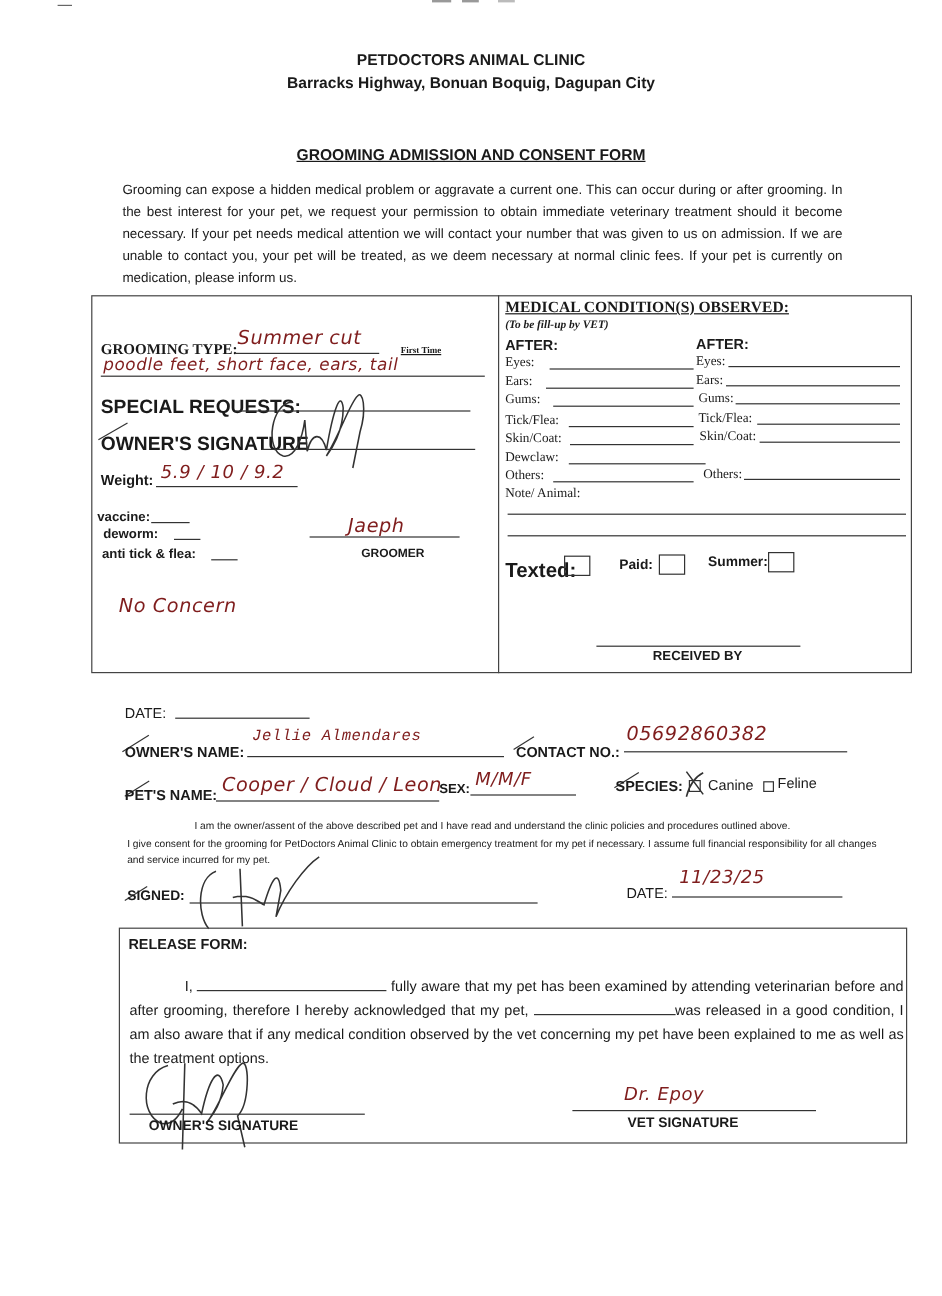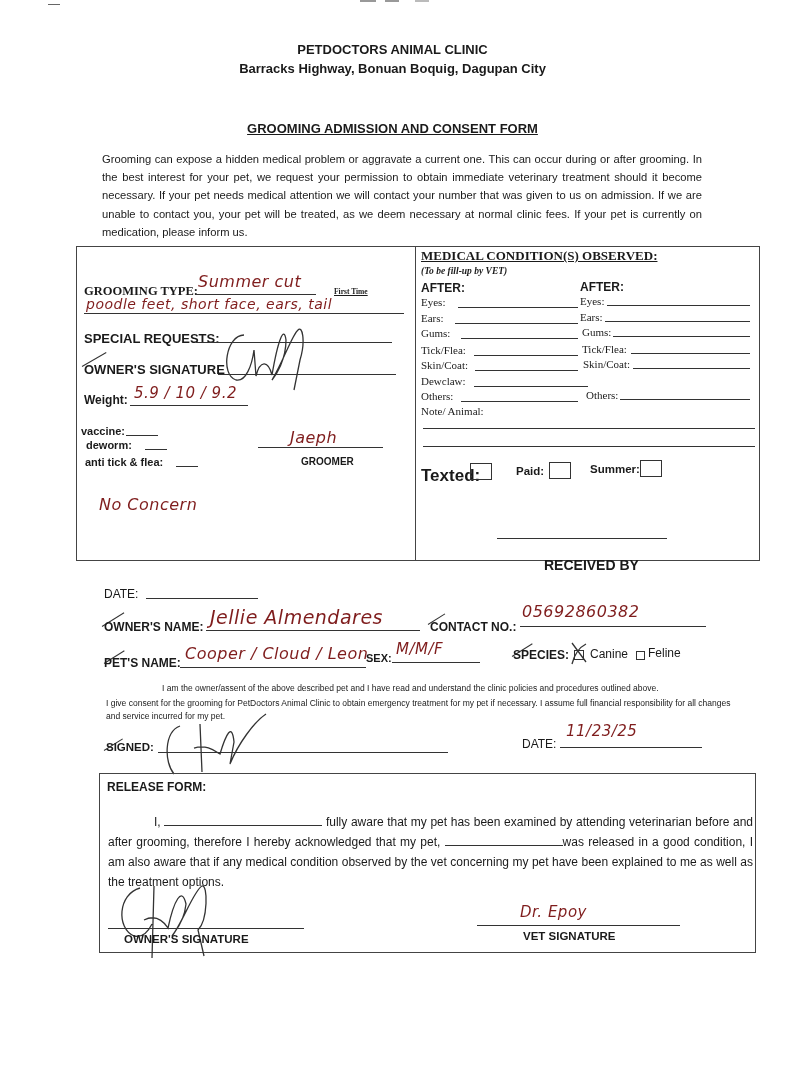--- a/index.html
+++ b/index.html
@@ -19,21 +19,21 @@
   #clinic-address { left: 0; width: 785px; top: 61px; text-align: center; font-size: 13px; font-weight: bold; }
   #form-title { left: 0; width: 785px; top: 121px; text-align: center; font-size: 13px; font-weight: bold; }
   #form-title span { text-decoration: underline; }
   #intro { left: 102px; top: 150px; width: 600px; font-size: 11.2px; line-height: 18.2px; text-align: justify; }
 
   
   #top-box { left: 76px; top: 246px; width: 684px; height: 315px; border: 1.5px solid #444; box-sizing: border-box; }
   #top-divider { left: 415px; top: 246px; width: 0; height: 315px; border-left: 1.5px solid #444; }
 
   .lbl-serif-bold { font-family: "Liberation Serif", serif; font-weight: bold; font-size: 12.5px; }
-  .lbl-sans-bold { font-family: "Liberation Sans", sans-serif; font-weight: bold; font-size: 13px; }
+  .lbl-sans-bold { font-family: "Liberation Sans", sans-serif; font-weight: bold; font-size: 16px; }
   .med-row { font-family: "Liberation Serif", serif; font-size: 11px; }
   .checkbox-sq { position: absolute; width: 22px; height: 17px; border: 1px solid #333; box-sizing: border-box; }
 
   .strike { position: absolute; border-top: 1px solid #333; transform-origin: left center; }
 
   
   #release-box { left: 99px; top: 773px; width: 657px; height: 180px; border: 1.5px solid #444; box-sizing: border-box; }
   #release-text { left: 108px; top: 812px; width: 645px; font-size: 12px; line-height: 20px; text-align: justify; }
   .sig-svg path { fill: none; stroke: #333; stroke-width: 1.3; }
 </style>
@@ -126,28 +126,28 @@
 <div class="line" style="left:423px;top:446px;width:332px;"></div>
 
 <div class="abs sans bold" style="left:421px;top:466px;font-size:17px;">Texted:</div>
 <div class="checkbox-sq" style="left:470px;top:463px;"></div>
 <div class="abs sans bold" style="left:516px;top:465px;font-size:11.5px;">Paid:</div>
 <div class="checkbox-sq" style="left:549px;top:462px;"></div>
 <div class="abs sans bold" style="left:590px;top:463px;font-size:11.5px;">Summer:</div>
 <div class="checkbox-sq" style="left:640px;top:460px;"></div>
 
 <div class="line" style="left:497px;top:538px;width:170px;"></div>
-<div class="abs sans bold" style="left:544px;top:557px;font-size:14px;text-align:right;">RECEIVED BY</div>
+<div class="abs sans bold" style="left:544px;top:541px;font-size:11px;text-align:right;">RECEIVED BY</div>
 
 <div class="abs sans" style="left:104px;top:587px;font-size:12px;">DATE:</div>
 <div class="line" style="left:146px;top:598px;width:112px;"></div>
 
 <div class="strike" style="left:102px;top:626px;width:26px;transform:rotate(-32deg);"></div>
 <div class="abs sans bold" style="left:104px;top:620px;font-size:12px;">OWNER'S NAME:</div>
-<div class="abs hand" style="left:210px;top:606px;font-size:19px;">Jellie Almendares</div>
+<div class="abs hand" style="left:210px;top:606px;font-size:13px;font-family:Liberation Mono, monospace;">Jellie Almendares</div>
 <div class="line" style="left:206px;top:630px;width:214px;"></div>
 
 <div class="strike" style="left:428px;top:624px;width:20px;transform:rotate(-32deg);"></div>
 <div class="abs sans bold" style="left:430px;top:620px;font-size:12px;">CONTACT NO.:</div>
 <div class="abs hand" style="left:522px;top:602px;font-size:16px;">05692860382</div>
 <div class="line" style="left:520px;top:626px;width:186px;"></div>
 
 <div class="strike" style="left:104px;top:663px;width:24px;transform:rotate(-32deg);"></div>
 <div class="abs sans bold" style="left:104px;top:656px;font-size:12px;">PET'S NAME:</div>
 <div class="abs hand" style="left:185px;top:644px;font-size:16px;">Cooper / Cloud / Leon</div>

